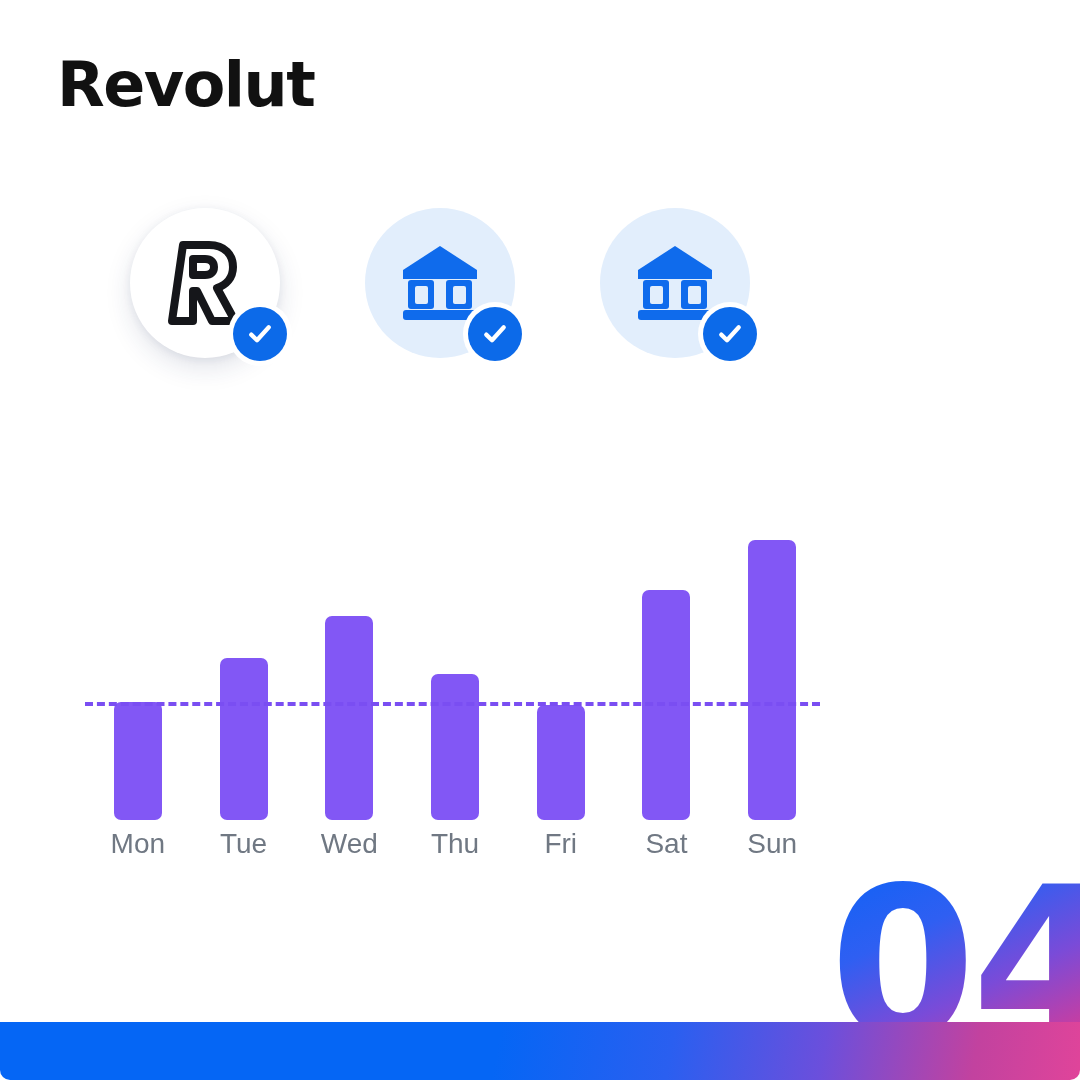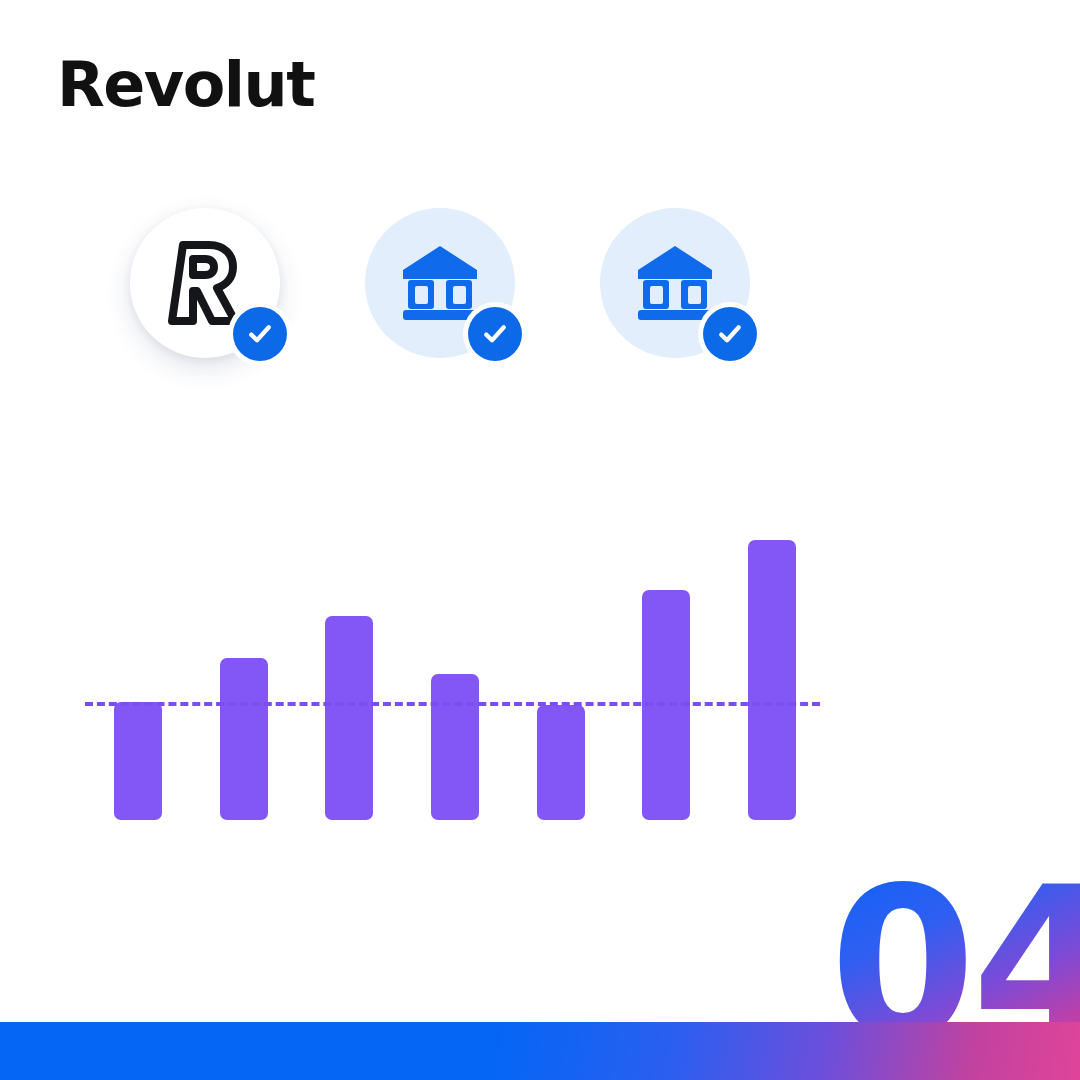--- a/index.html
+++ b/index.html
@@ -7,20 +7,21 @@
     width:1080px; height:1080px;
     background:#ffffff;
     font-family:"Liberation Sans", sans-serif;
     overflow:hidden;
   }
   #stage {
     position:relative;
     width:1080px; height:1080px;
     background:#ffffff;
     overflow:hidden;
+    border-radius:10px;
   }
 
   
   #brand {
     position:absolute;
     left:57px; top:54px;
     font-family:"DejaVu Sans", sans-serif;
     font-size:62px;
     font-weight:700;
     letter-spacing:-1.5px;
@@ -212,19 +213,28 @@
     <div id="plot">
         <div class="bar" style="left: 28.8571px; height: 117.6px; background: rgb(130, 87, 245);"></div>
         <div class="bar" style="left: 134.571px; height: 162.4px; background: rgb(130, 87, 245);"></div>
         <div class="bar" style="left: 240.286px; height: 204.4px; background: rgb(130, 87, 245);"></div>
         <div class="bar" style="left: 346px; height: 145.6px; background: rgb(130, 87, 245);"></div>
         <div class="bar" style="left: 451.714px; height: 114.8px; background: rgb(130, 87, 245);"></div>
         <div class="bar" style="left: 557.429px; height: 229.6px; background: rgb(130, 87, 245);"></div>
         <div class="bar" style="left: 663.143px; height: 280px; background: rgb(130, 87, 245);"></div>
       </div>
     <div id="refline" style="top: 162.4px; border-top-color: rgb(122, 78, 242);"></div>
+    <div id="xlabels">
+        <div class="xlabel" style="left: 7.85714px; color: rgb(112, 120, 131);">Mon</div>
+        <div class="xlabel" style="left: 113.571px; color: rgb(112, 120, 131);">Tue</div>
+        <div class="xlabel" style="left: 219.286px; color: rgb(112, 120, 131);">Wed</div>
+        <div class="xlabel" style="left: 325px; color: rgb(112, 120, 131);">Thu</div>
+        <div class="xlabel" style="left: 430.714px; color: rgb(112, 120, 131);">Fri</div>
+        <div class="xlabel" style="left: 536.429px; color: rgb(112, 120, 131);">Sat</div>
+        <div class="xlabel" style="left: 642.143px; color: rgb(112, 120, 131);">Sun</div>
+      </div>
   </div>
 
   <div id="numeral">04</div>
 
   <div id="bottombar"></div>
 
 </div>
 
 </body></html>

